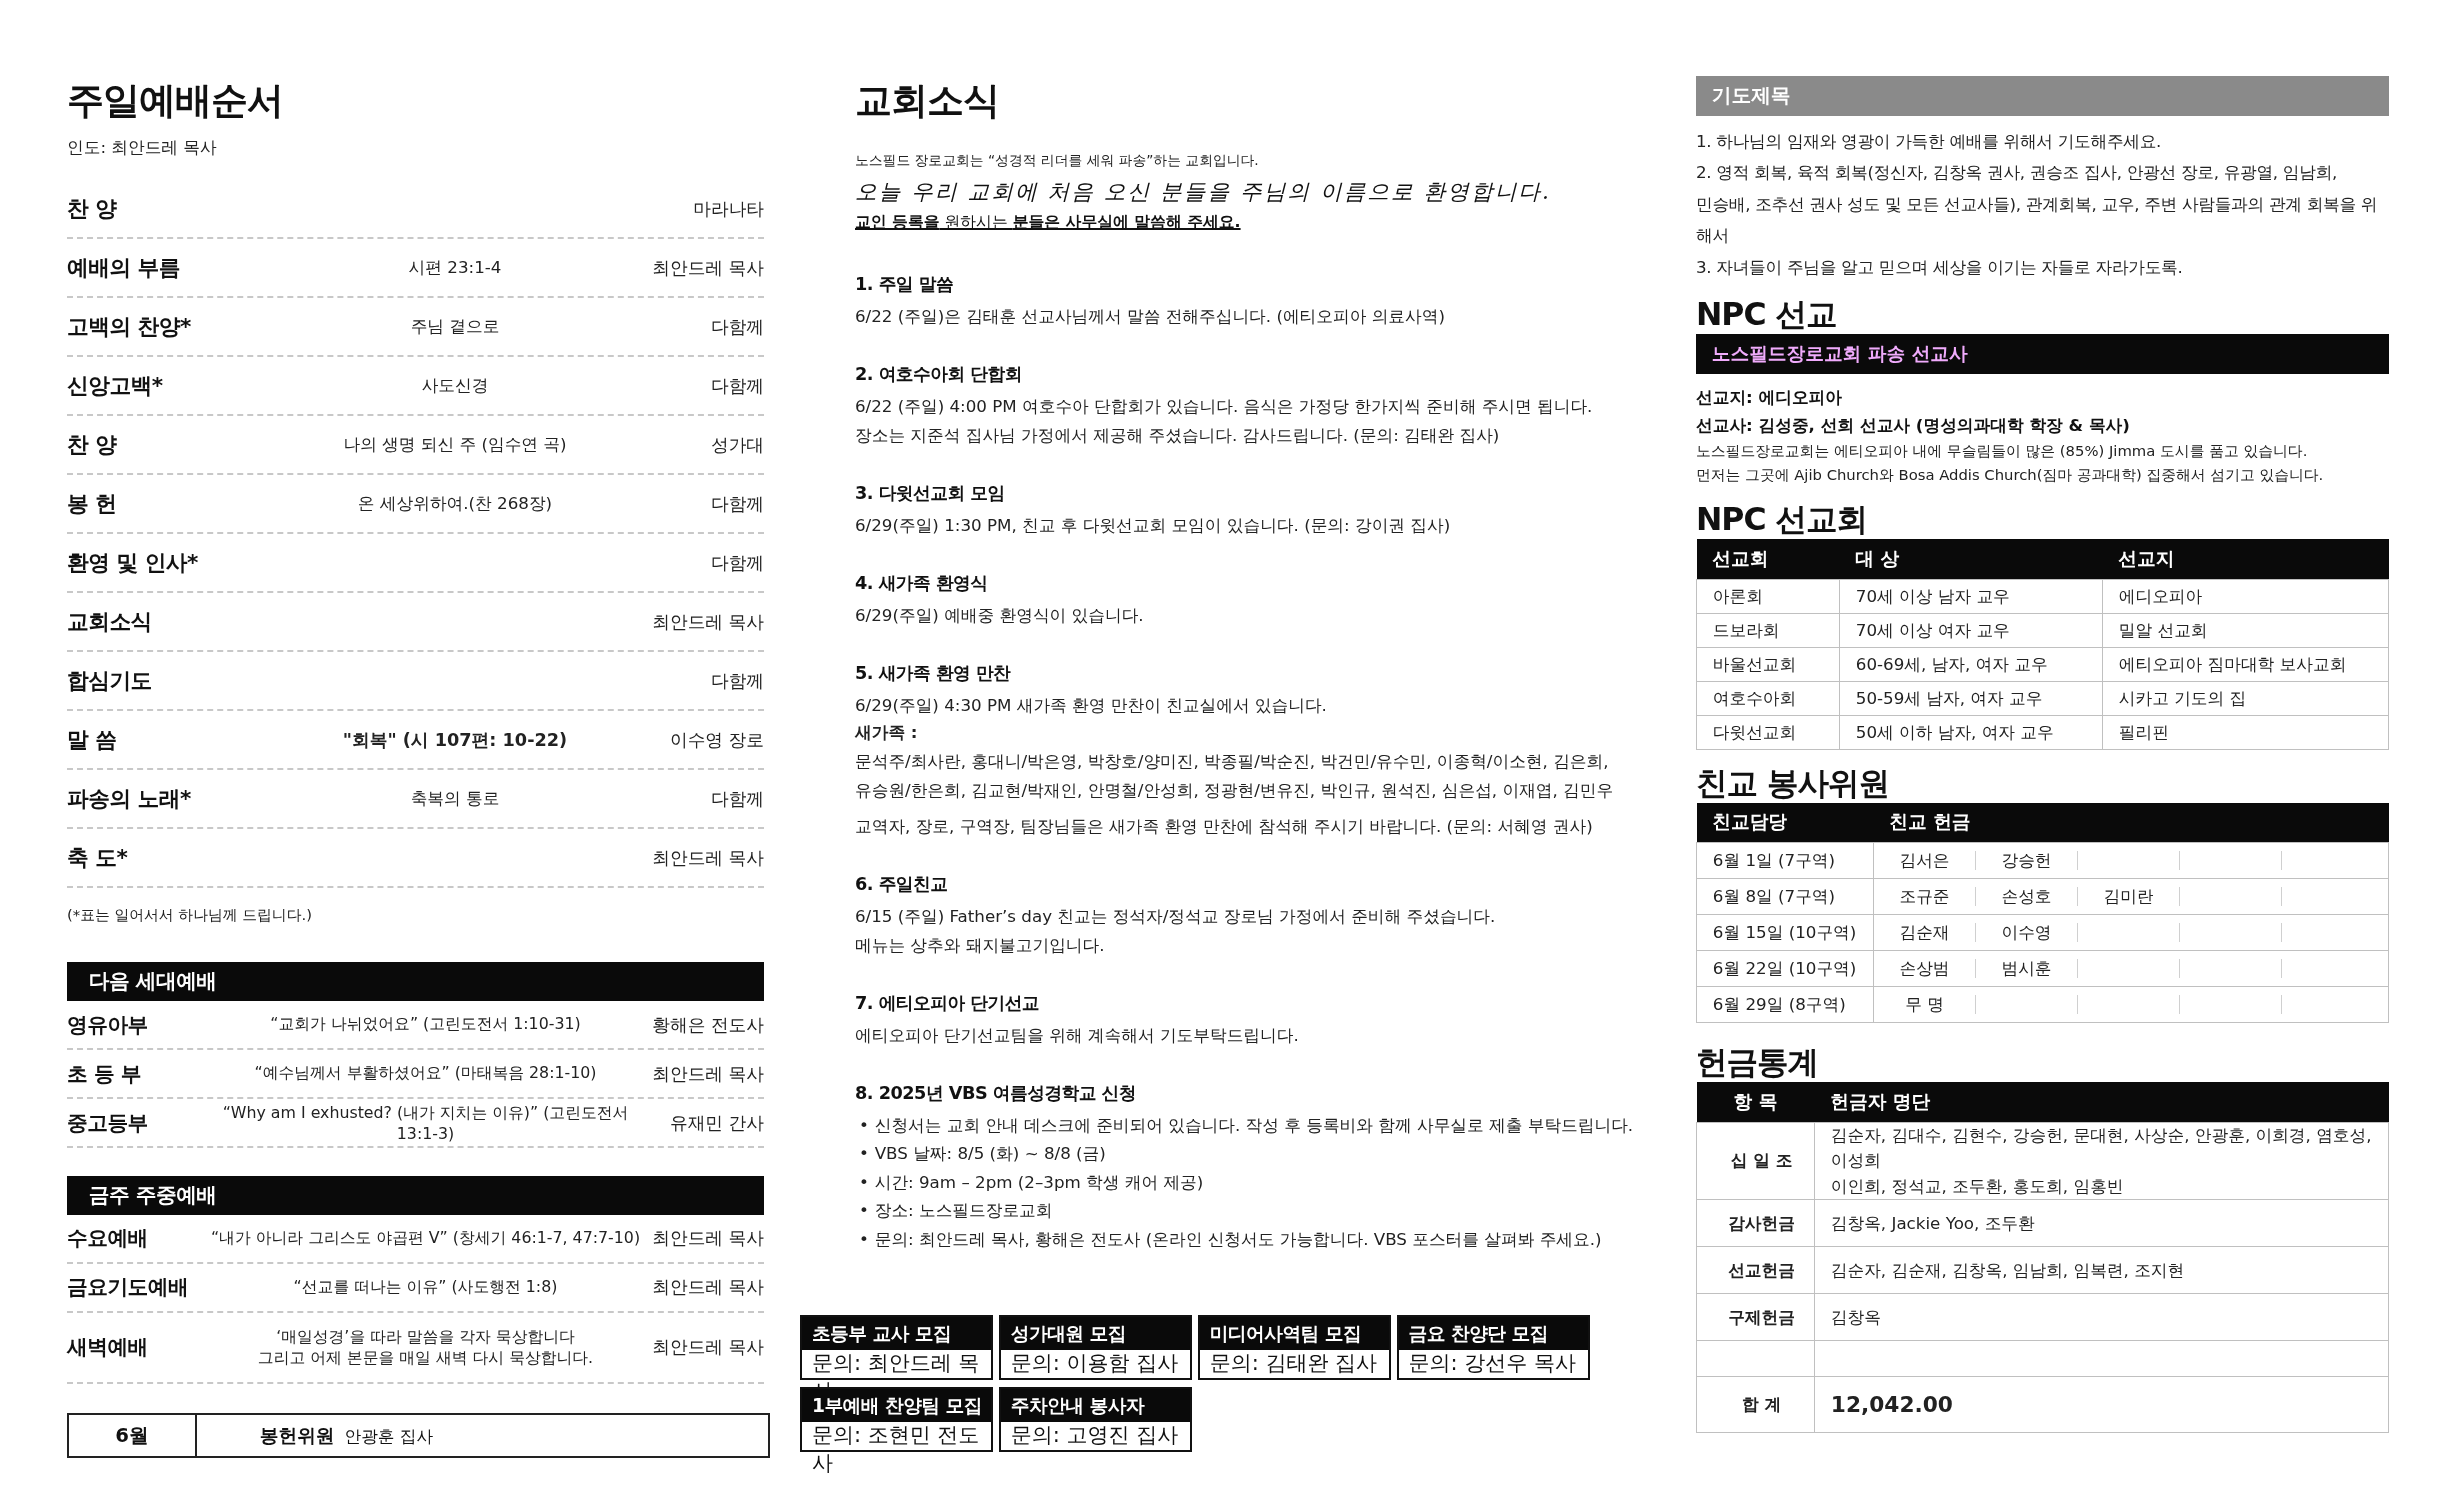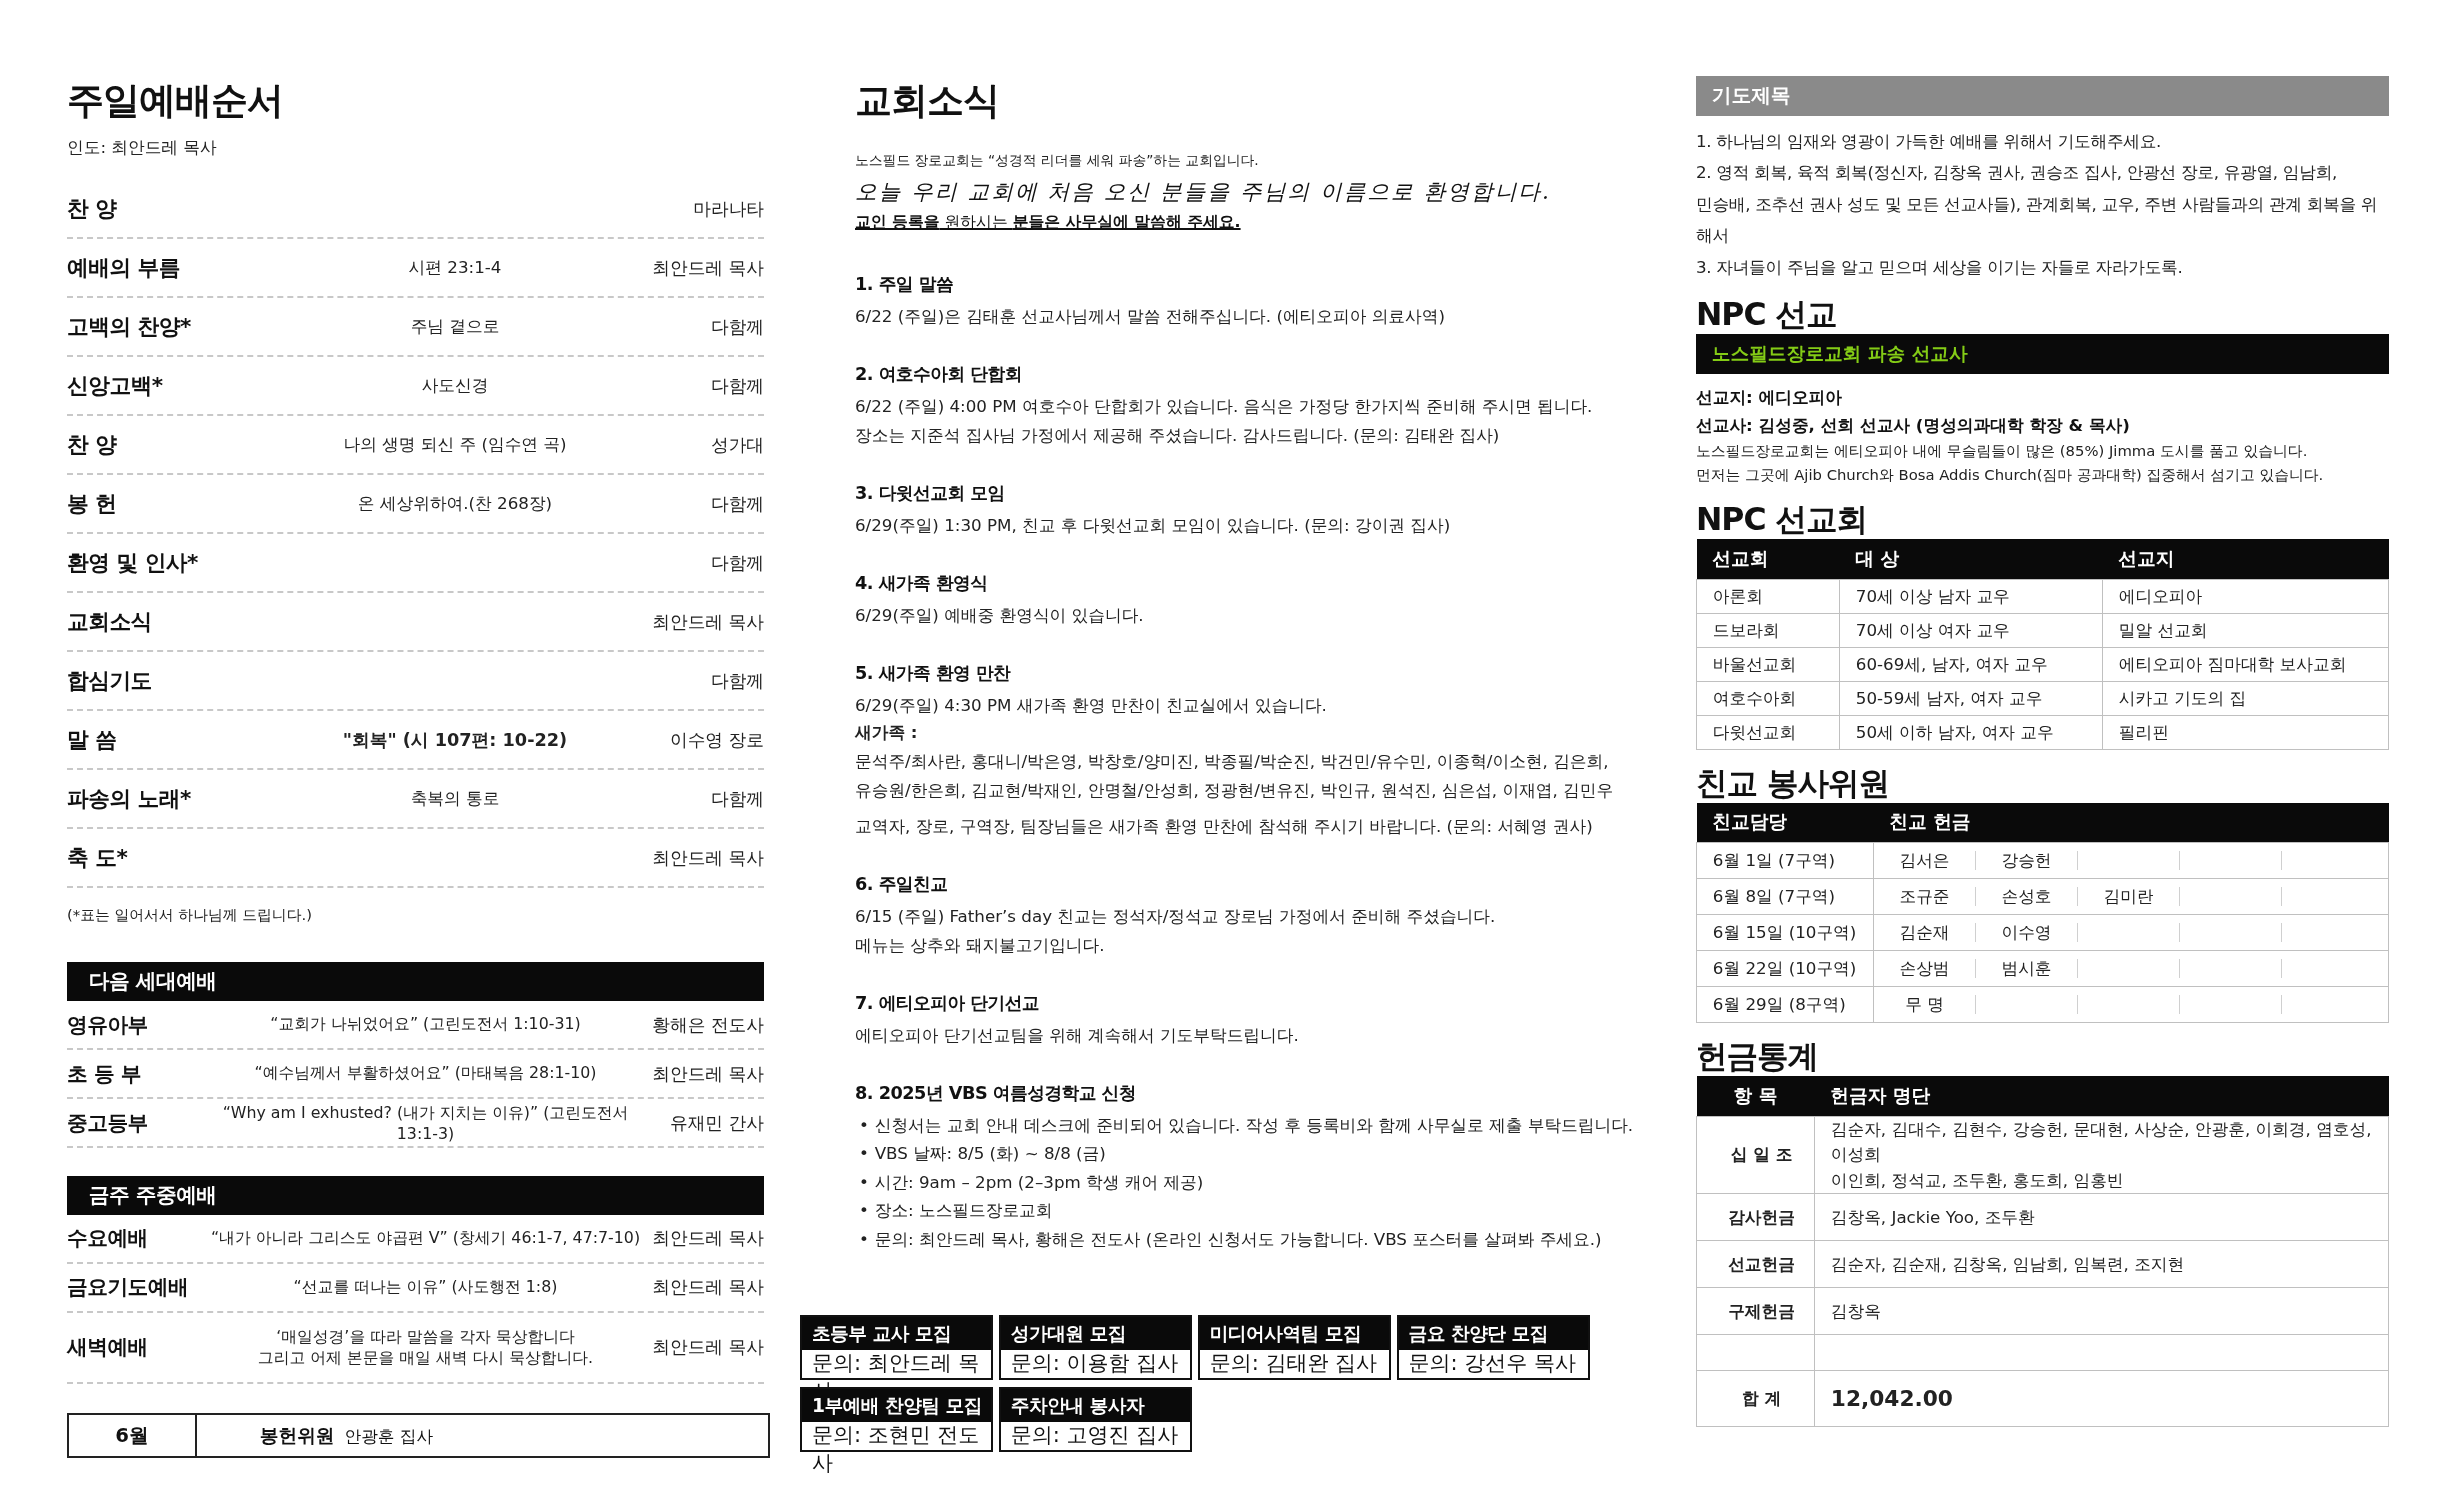--- a/index.html
+++ b/index.html
@@ -50,38 +50,38 @@
   .rbox .rt { background: #0a0a0a; color: #fff; font-weight: bold; font-size: 18.7px; height: 33px; line-height: 33px; padding-left: 9.9px; letter-spacing: -0.5px; }
   .rbox .rc { font-size: 21px; height: 27.6px; line-height: 27.6px; padding-left: 9.9px; }
 
   
   .col3 { position: absolute; left: 1696px; top: 76px; width: 693px; }
   .gray-band { background: #8a8a8a; color: #fff; font-size: 19.7px; height: 40px; line-height: 40px; padding-left: 15.8px; font-weight: bold; }
   .prayer { margin-top: 9.9px; }
   .prayer p { font-size: 16.7px; line-height: 31.5px; color: #222; letter-spacing: -0.3px; }
   .h2 { font-size: 31.5px; font-weight: bold; letter-spacing: -1px; line-height: 39px; }
   .h2.npc1 { margin-top: 11.8px; }
-  .black-band { background: #0a0a0a; color: #84cc16; font-size: 18.7px; height: 40px; line-height: 40px; padding-left: 15.8px; font-weight: bold; }
+  .black-band { background: #0a0a0a; color: #f0abfc; font-size: 18.7px; height: 40px; line-height: 40px; padding-left: 15.8px; font-weight: bold; }
   .mission { margin-top: 9.9px; }
   .mission .b { font-weight: bold; font-size: 16.7px; line-height: 27.6px; }
   .mission .n { font-size: 14.8px; line-height: 23.6px; color: #222; }
   .h2.npc2 { margin-top: 13.8px; }
   table { border-collapse: collapse; width: 693px; }
   th { background: #0a0a0a; color: #fff; font-weight: bold; font-size: 18.7px; text-align: left; height: 40px; padding-left: 15.8px; }
   td { font-size: 16.7px; border: 1px solid #c0c0c0; padding-left: 15.8px; height: 34px; color: #222; }
   .tbl-npc td:nth-child(1) { width: 143px; }
   .tbl-npc td:nth-child(2) { width: 263px; }
   .h2.fel { margin-top: 13.8px; }
   .tbl-fel td { height: 35px; }
   .tbl-fel td.date { width: 177px; }
   .tbl-fel td.names { padding: 0; }
   .names-wrap { display: flex; height: 35px; align-items: center; }
   .names-wrap span { width: 102px; text-align: center; border-right: 1px solid #d0d0d0; height: 19.7px; line-height: 19.7px; }
   .names-wrap span:last-child { border-right: none; }
-  .h2.off { margin-top: 14px; }
+  .h2.off { margin-top: 20px; }
   .tbl-off td.k { width: 118px; text-align: center; font-weight: bold; padding-left: 12px; }
   .tbl-off td { line-height: 25.6px; }
   .tbl-off tr.r1 td { height: 75px; }
   .tbl-off tr.r2 td, .tbl-off tr.r3 td, .tbl-off tr.r4 td { height: 47px; }
   .tbl-off tr.r5 td { height: 36px; }
   .tbl-off tr.r6 td { height: 56px; }
   .tbl-off .total { font-size: 21.7px; font-weight: bold; }
   .tbl-off th.k { text-align: center; padding-left: 0; width: 118px; }
 </style>
 </head>

